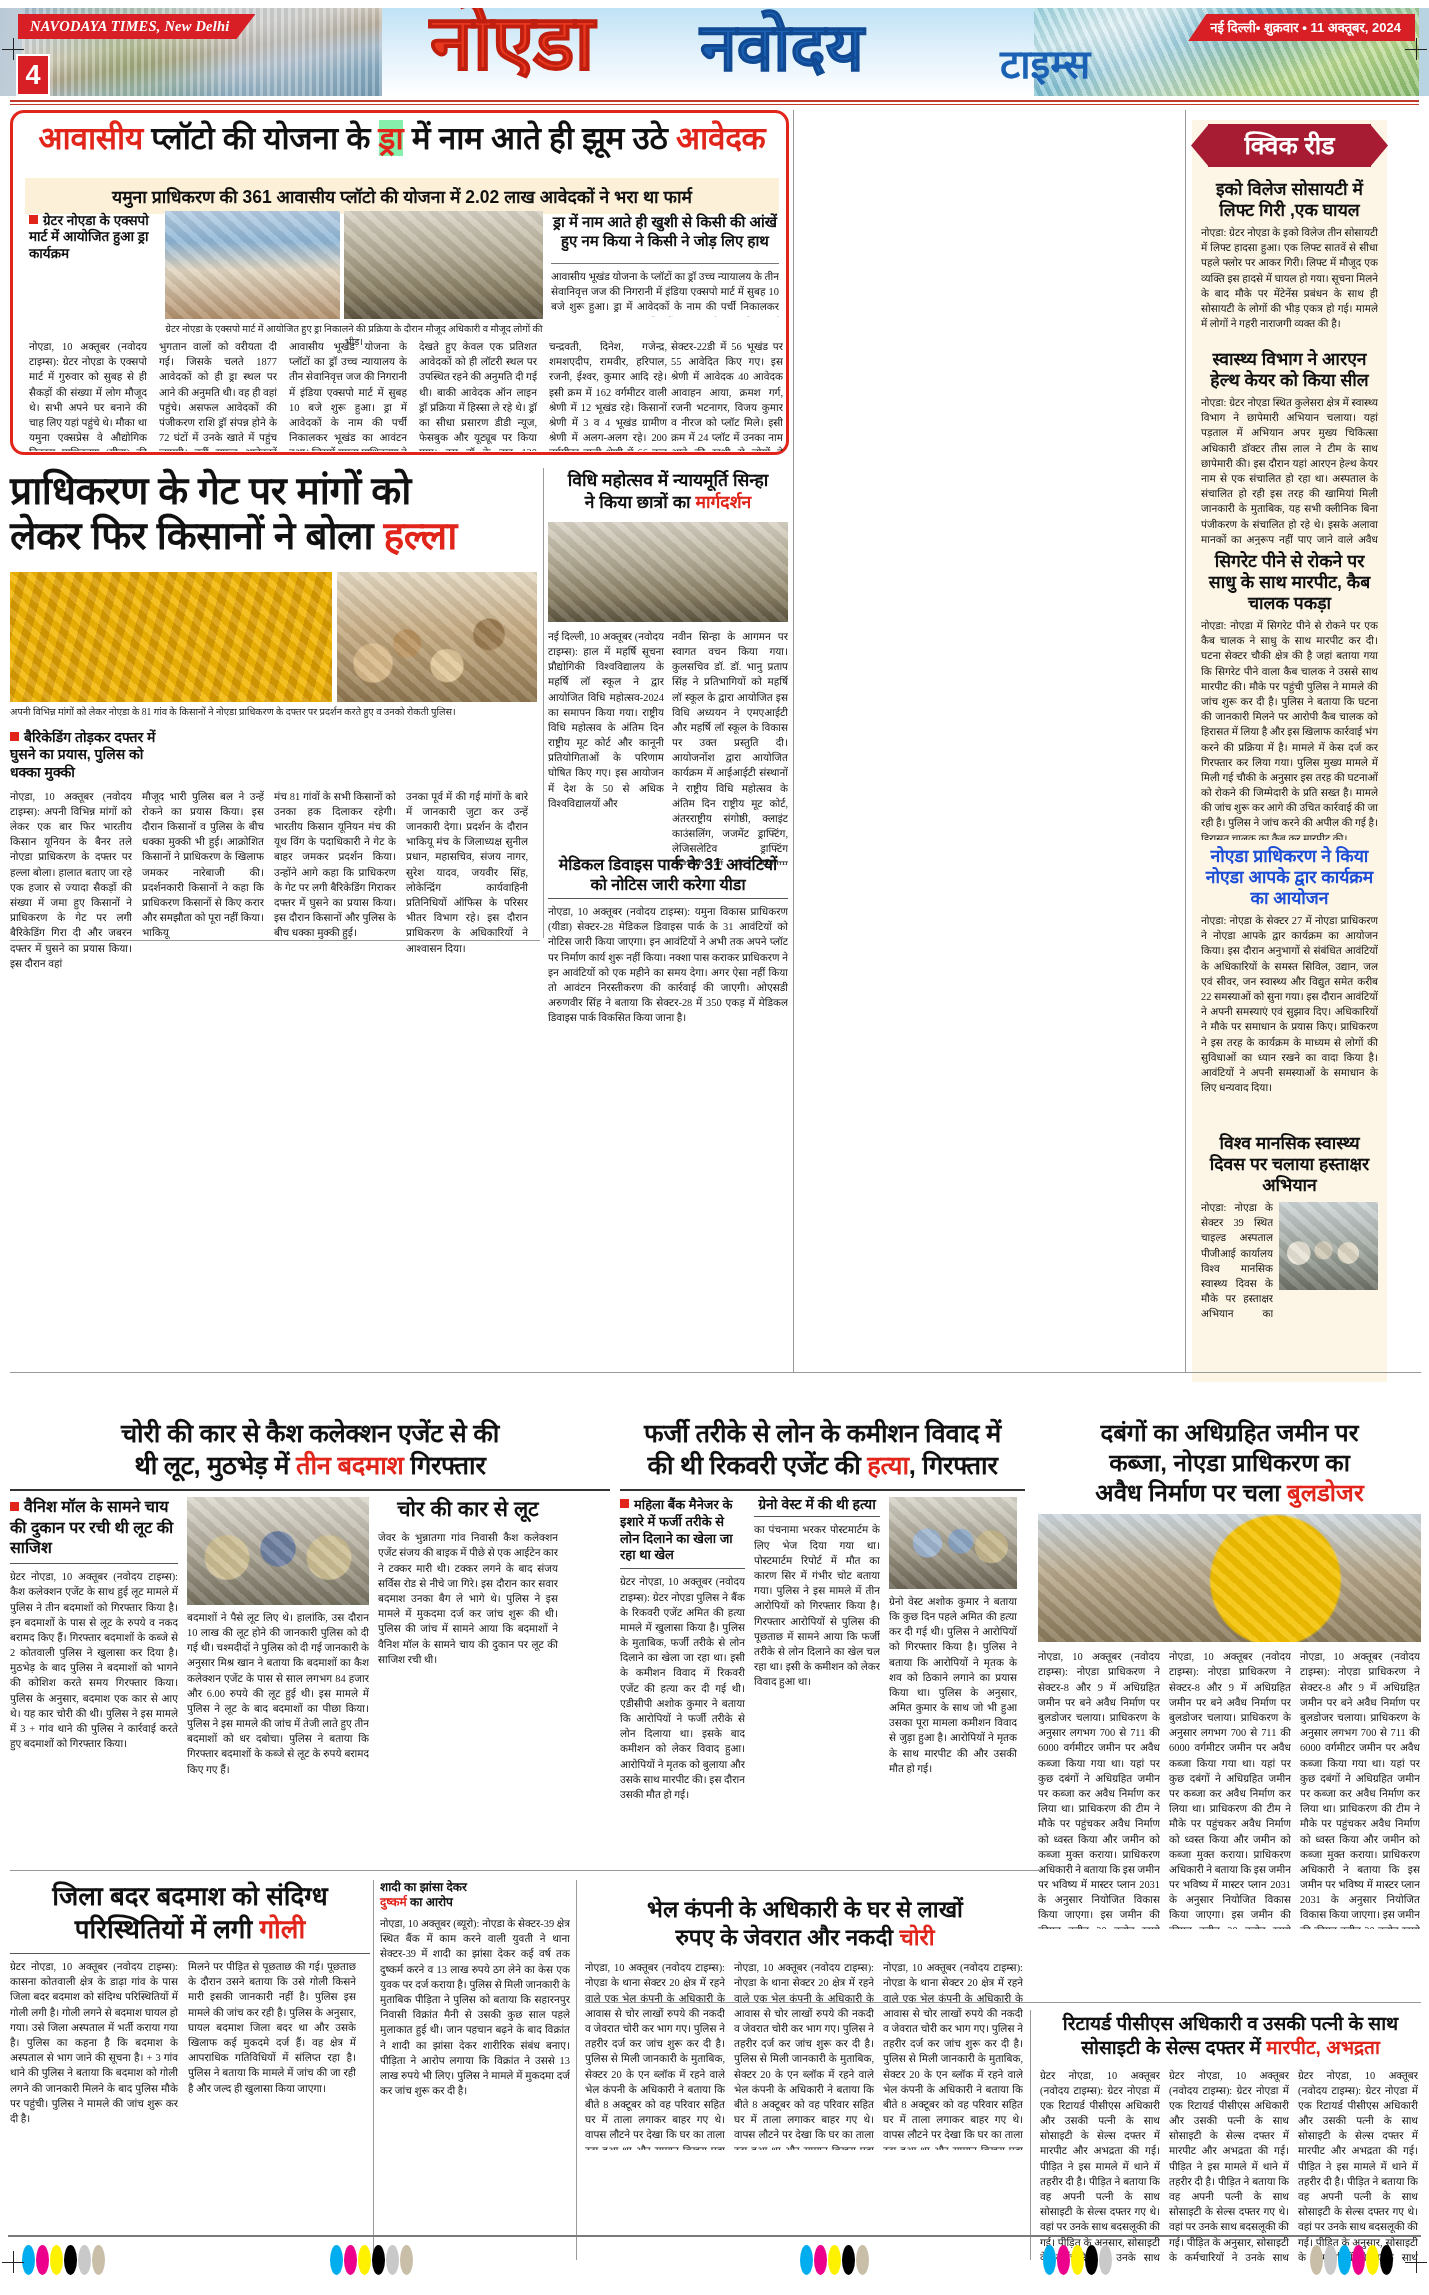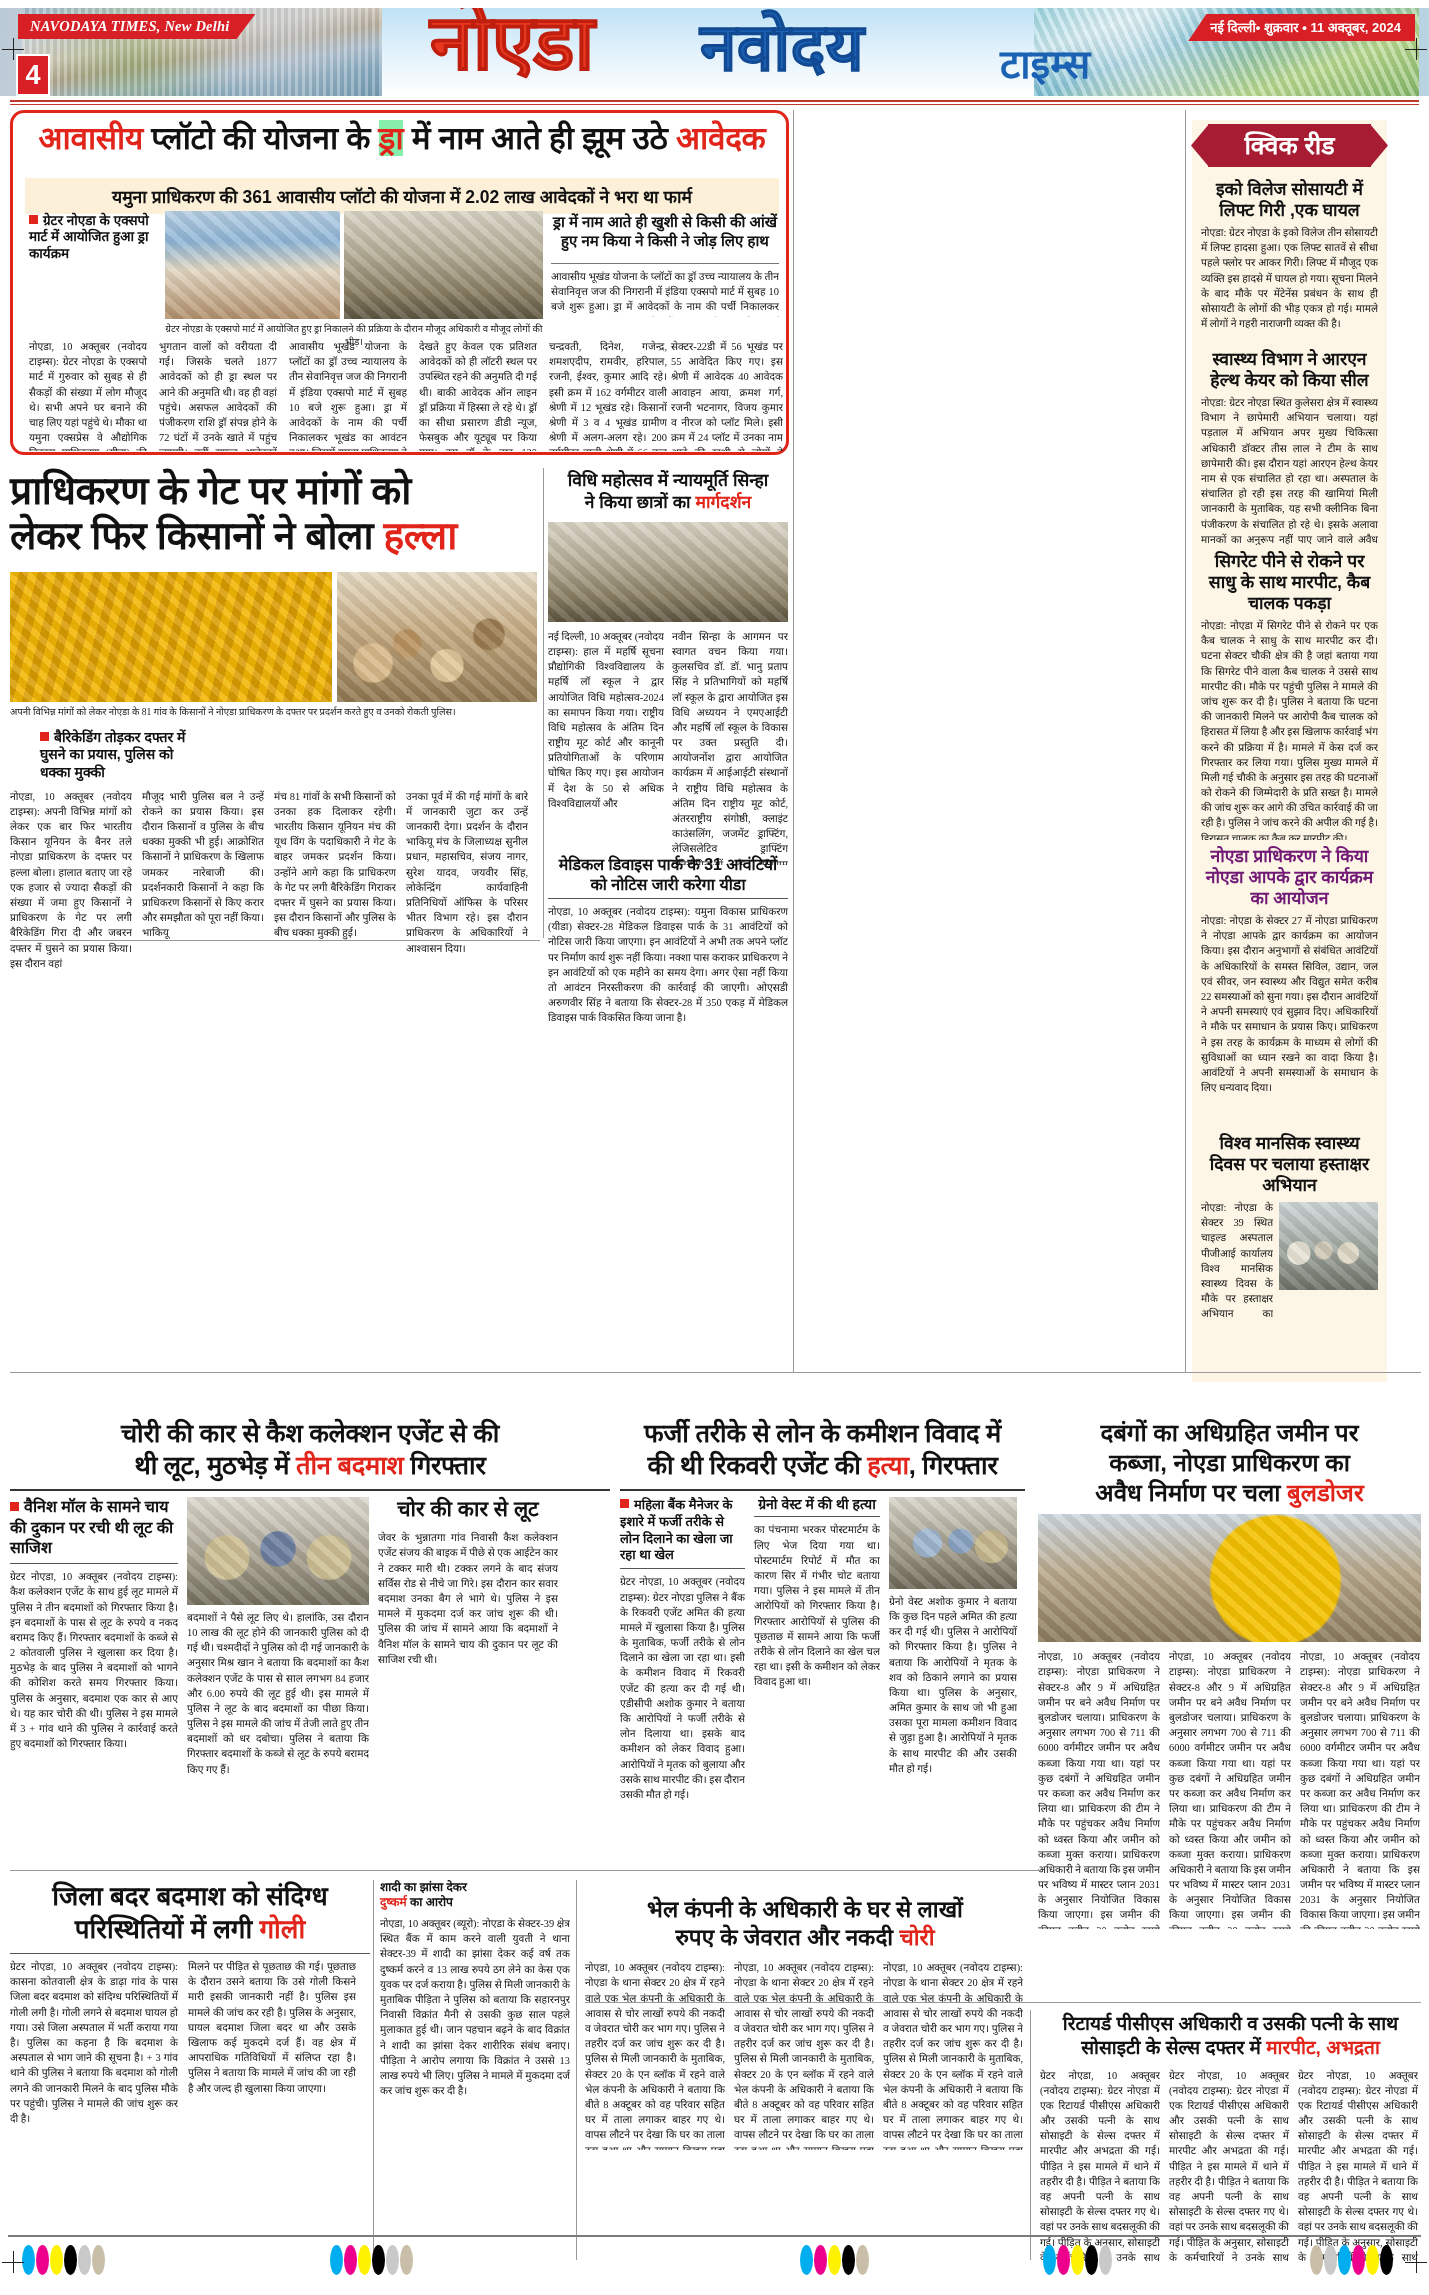--- a/index.html
+++ b/index.html
@@ -354,21 +354,21 @@
     <div style="padding:6px 9px 0;">
       <div class="side-hl">इको विलेज सोसायटी में लिफ्ट गिरी ,एक घायल</div>
       <div class="body-col sm" style="height:118px;overflow:hidden;">नोएडा: ग्रेटर नोएडा के इको विलेज तीन सोसायटी में लिफ्ट हादसा हुआ। एक लिफ्ट सातवें से सीधा पहले फ्लोर पर आकर गिरी। लिफ्ट में मौजूद एक व्यक्ति इस हादसे में घायल हो गया। सूचना मिलने के बाद मौके पर मेंटेनेंस प्रबंधन के साथ ही सोसायटी के लोगों की भीड़ एकत्र हो गई। मामले में लोगों ने गहरी नाराजगी व्यक्त की है।</div>
 
       <div class="side-hl">स्वास्थ्य विभाग ने आरएन हेल्थ केयर को किया सील</div>
       <div class="body-col sm" style="height:150px;overflow:hidden;">नोएडा: ग्रेटर नोएडा स्थित कुलेसरा क्षेत्र में स्वास्थ्य विभाग ने छापेमारी अभियान चलाया। यहां पड़ताल में अभियान अपर मुख्य चिकित्सा अधिकारी डॉक्टर तीस लाल ने टीम के साथ छापेमारी की। इस दौरान यहां आरएन हेल्थ केयर नाम से एक संचालित हो रहा था। अस्पताल के संचालित हो रही इस तरह की खामियां मिली जानकारी के मुताबिक, यह सभी क्लीनिक बिना पंजीकरण के संचालित हो रहे थे। इसके अलावा मानकों का अनुरूप नहीं पाए जाने वाले अवैध हैल्थ केयर को सील किया गया।</div>
 
       <div class="side-hl">सिगरेट पीने से रोकने पर साधु के साथ मारपीट, कैब चालक पकड़ा</div>
       <div class="body-col sm" style="height:222px;overflow:hidden;">नोएडा: नोएडा में सिगरेट पीने से रोकने पर एक कैब चालक ने साधु के साथ मारपीट कर दी। घटना सेक्टर चौकी क्षेत्र की है जहां बताया गया कि सिगरेट पीने वाला कैब चालक ने उससे साथ मारपीट की। मौके पर पहुंची पुलिस ने मामले की जांच शुरू कर दी है। पुलिस ने बताया कि घटना की जानकारी मिलने पर आरोपी कैब चालक को हिरासत में लिया है और इस खिलाफ कार्रवाई भंग करने की प्रक्रिया में है। मामले में केस दर्ज कर गिरफ्तार कर लिया गया। पुलिस मुख्य मामले में मिली गई चौकी के अनुसार इस तरह की घटनाओं को रोकने की जिम्मेदारी के प्रति सख्त है। मामले की जांच शुरू कर आगे की उचित कार्रवाई की जा रही है। पुलिस ने जांच करने की अपील की गई है। हिरासत चालक का कैब कर मारपीट की।</div>
 
-      <div class="side-hl" style="color:#701a75;">नोएडा प्राधिकरण ने किया नोएडा आपके द्वार कार्यक्रम का आयोजन</div>
+      <div class="side-hl" style="color:#1d4ed8;">नोएडा प्राधिकरण ने किया नोएडा आपके द्वार कार्यक्रम का आयोजन</div>
       <div class="body-col sm" style="height:214px;overflow:hidden;">नोएडा: नोएडा के सेक्टर 27 में नोएडा प्राधिकरण ने नोएडा आपके द्वार कार्यक्रम का आयोजन किया। इस दौरान अनुभागों से संबंधित आवंटियों के अधिकारियों के समस्त सिविल, उद्यान, जल एवं सीवर, जन स्वास्थ्य और विद्युत समेत करीब 22 समस्याओं को सुना गया। इस दौरान आवंटियों ने अपनी समस्याएं एवं सुझाव दिए। अधिकारियों ने मौके पर समाधान के प्रयास किए। प्राधिकरण ने इस तरह के कार्यक्रम के माध्यम से लोगों की सुविधाओं का ध्यान रखने का वादा किया है। आवंटियों ने अपनी समस्याओं के समाधान के लिए धन्यवाद दिया।</div>
 
       <div class="side-hl">विश्व मानसिक स्वास्थ्य दिवस पर चलाया हस्ताक्षर अभियान</div>
       <div style="display:flex;gap:6px;">
         <div class="body-col sm" style="width:86px;height:122px;overflow:hidden;">नोएडा: नोएडा के सेक्टर 39 स्थित चाइल्ड अस्पताल पीजीआई कार्यालय विश्व मानसिक स्वास्थ्य दिवस के मौके पर हस्ताक्षर अभियान का आयोजन किया गया। इस अवसर पर अधिकारियों की शुभकामना मुख्य चिकित्सा अधिकारी डॉ. गोयल ने बताया कि मानसिक स्वास्थ्य को लेकर जागरूकता कार्यक्रम का आयोजन किया गया।</div>
         <div class="photo ph-group" style="width:118px;height:88px;margin-top:2px;"></div>
       </div>
     </div>
   </div>
 
@@ -377,21 +377,21 @@
       <span>प्राधिकरण के गेट पर मांगों को</span><br>
       <span>लेकर फिर किसानों ने बोला </span><span class="red">हल्ला</span>
     </div>
 
     <div style="display:flex;gap:5px;margin-top:14px;">
       <div class="photo ph-yellow-barricade" style="width:322px;height:130px;"></div>
       <div class="photo ph-crowd" style="width:200px;height:130px;"></div>
     </div>
     <div class="caption" style="margin-top:4px;font-size:9.6px;">अपनी विभिन्न मांगों को लेकर नोएडा के 81 गांव के किसानों ने नोएडा प्राधिकरण के दफ्तर पर प्रदर्शन करते हुए व उनको रोकती पुलिस।</div>
 
-    <div class="kicker" style="margin-top:10px;width:150px;font-size:14px;float:left;margin-left:30px;">
+    <div class="kicker" style="margin-top:10px;width:150px;font-size:14px;float:left;">
       <span class="bullet"></span><span>बैरिकेडिंग तोड़कर दफ्तर में घुसने का प्रयास, पुलिस को धक्का मुक्की</span>
     </div>
     <div style="clear:both;"></div>
 
     <div style="display:flex;gap:10px;margin-top:8px;">
       <div class="body-col sm" style="width:122px;height:210px;overflow:hidden;">नोएडा, 10 अक्तूबर (नवोदय टाइम्स): अपनी विभिन्न मांगों को लेकर एक बार फिर भारतीय किसान यूनियन के बैनर तले नोएडा प्राधिकरण के दफ्तर पर हल्ला बोला। हालात बताए जा रहे एक हजार से ज्यादा सैकड़ों की संख्या में जमा हुए किसानों ने प्राधिकरण के गेट पर लगी बैरिकेडिंग गिरा दी और जबरन दफ्तर में घुसने का प्रयास किया। इस दौरान वहां</div>
       <div class="body-col sm" style="width:122px;height:210px;overflow:hidden;">मौजूद भारी पुलिस बल ने उन्हें रोकने का प्रयास किया। इस दौरान किसानों व पुलिस के बीच धक्का मुक्की भी हुई। आक्रोशित किसानों ने प्राधिकरण के खिलाफ जमकर नारेबाजी की। प्रदर्शनकारी किसानों ने कहा कि प्राधिकरण किसानों से किए करार और समझौता को पूरा नहीं किया। भाकियू</div>
       <div class="body-col sm" style="width:122px;height:210px;overflow:hidden;">मंच 81 गांवों के सभी किसानों को उनका हक दिलाकर रहेगी। भारतीय किसान यूनियन मंच की यूथ विंग के पदाधिकारी ने गेट के बाहर जमकर प्रदर्शन किया। उन्होंने आगे कहा कि प्राधिकरण के गेट पर लगी बैरिकेडिंग गिराकर दफ्तर में घुसने का प्रयास किया। इस दौरान किसानों और पुलिस के बीच धक्का मुक्की हुई।</div>
       <div class="body-col sm" style="width:122px;height:210px;overflow:hidden;">उनका पूर्व में की गई मांगों के बारे में जानकारी जुटा कर उन्हें जानकारी देगा। प्रदर्शन के दौरान भाकियू मंच के जिलाध्यक्ष सुनील प्रधान, महासचिव, संजय नागर, सुरेश यादव, जयवीर सिंह, लोकेन्द्रिंग कार्यवाहिनी प्रतिनिधियों ऑफिस के परिसर भीतर विभाग रहे। इस दौरान प्राधिकरण के अधिकारियों ने आश्वासन दिया।</div>
     </div>

